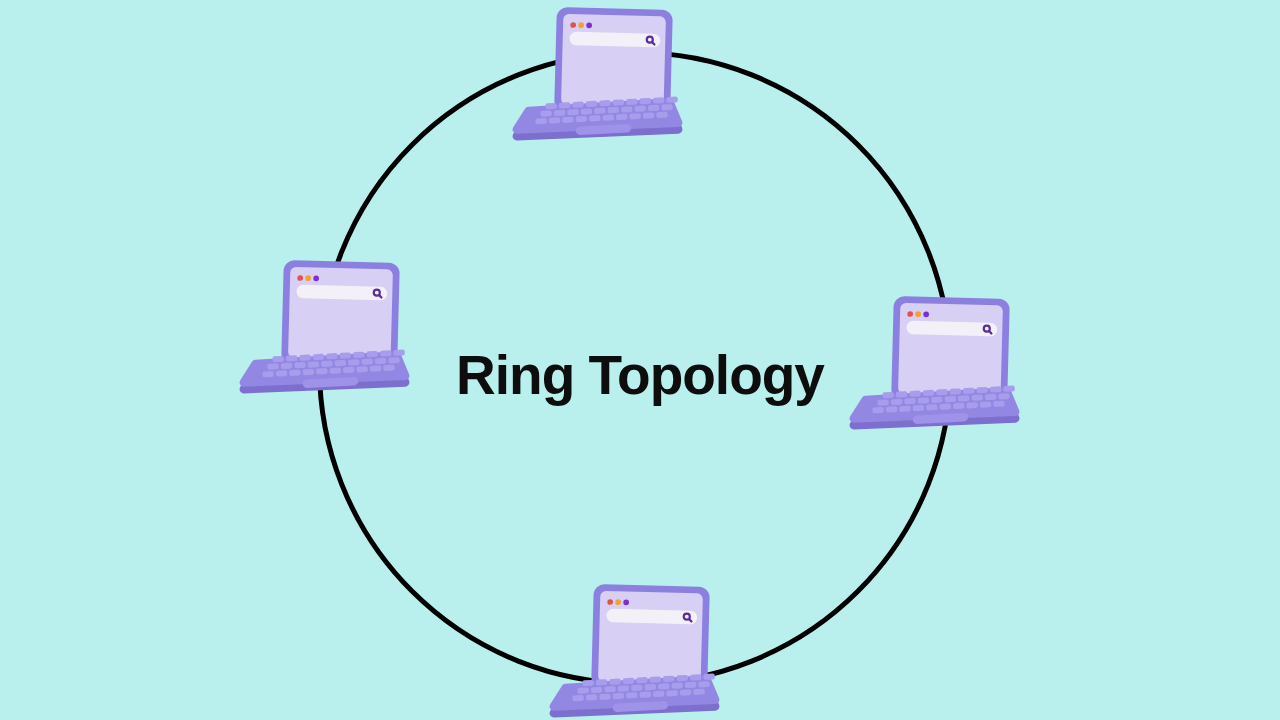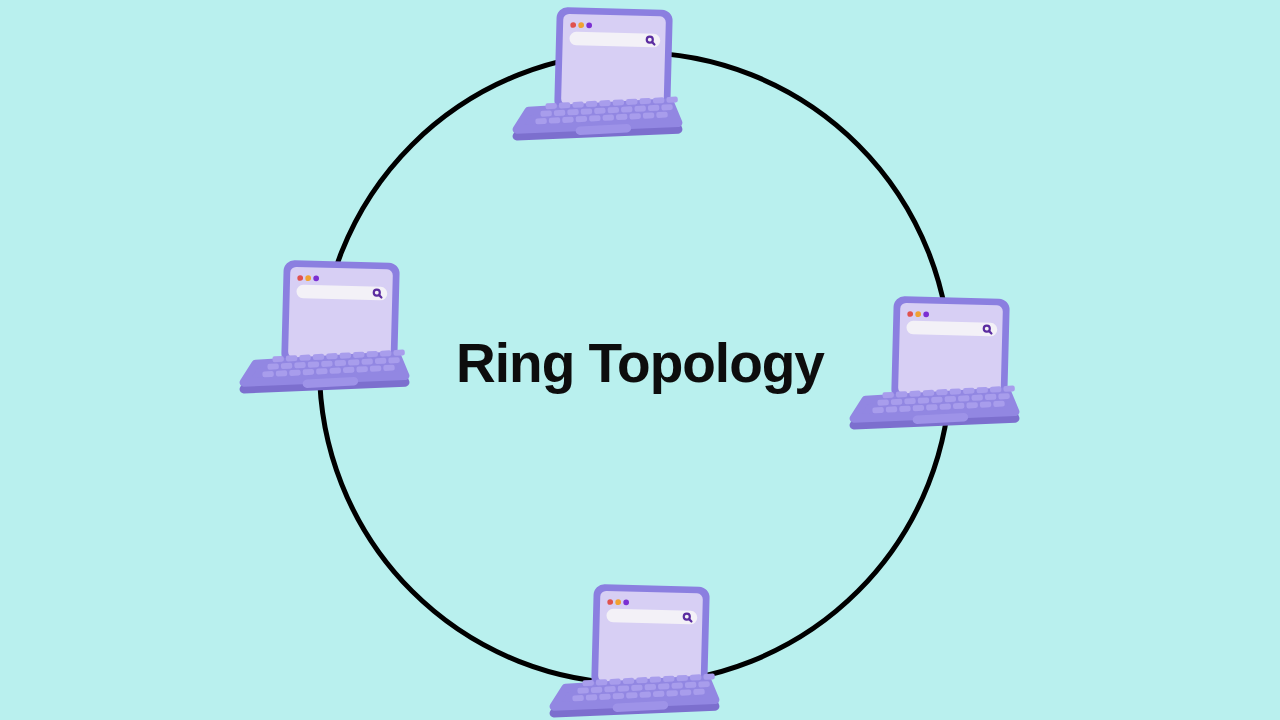--- a/index.html
+++ b/index.html
@@ -18,21 +18,21 @@
     position:relative; width:1280px; height:720px; overflow:hidden;
     background:var(--background);
   }
 
   .ring{
     position:absolute; left:317px; top:50px; width:636px; height:636px;
     border:5px solid var(--ring); border-radius:50%; z-index:1;
   }
 
   .title{
-    position:absolute; left:0; right:0; top:321px; margin:4px; z-index:3;
+    position:absolute; left:0; right:0; top:321px; margin:16px; z-index:3;
     text-align:center; font-weight:700; font-size:55px; line-height:1.4;
     letter-spacing:-1px; color:var(--title_color);
   }
 
   .laptop-node{ position:absolute; width:185px; height:143px; z-index:2; }
   .laptop-node svg{ width:100%; height:100%; display:block; overflow:visible; }
 
   .pos-top   { left:505px; top:5px;   }
   .pos-left  { left:232px; top:258px; }
   .pos-right { left:842px; top:294px; }

